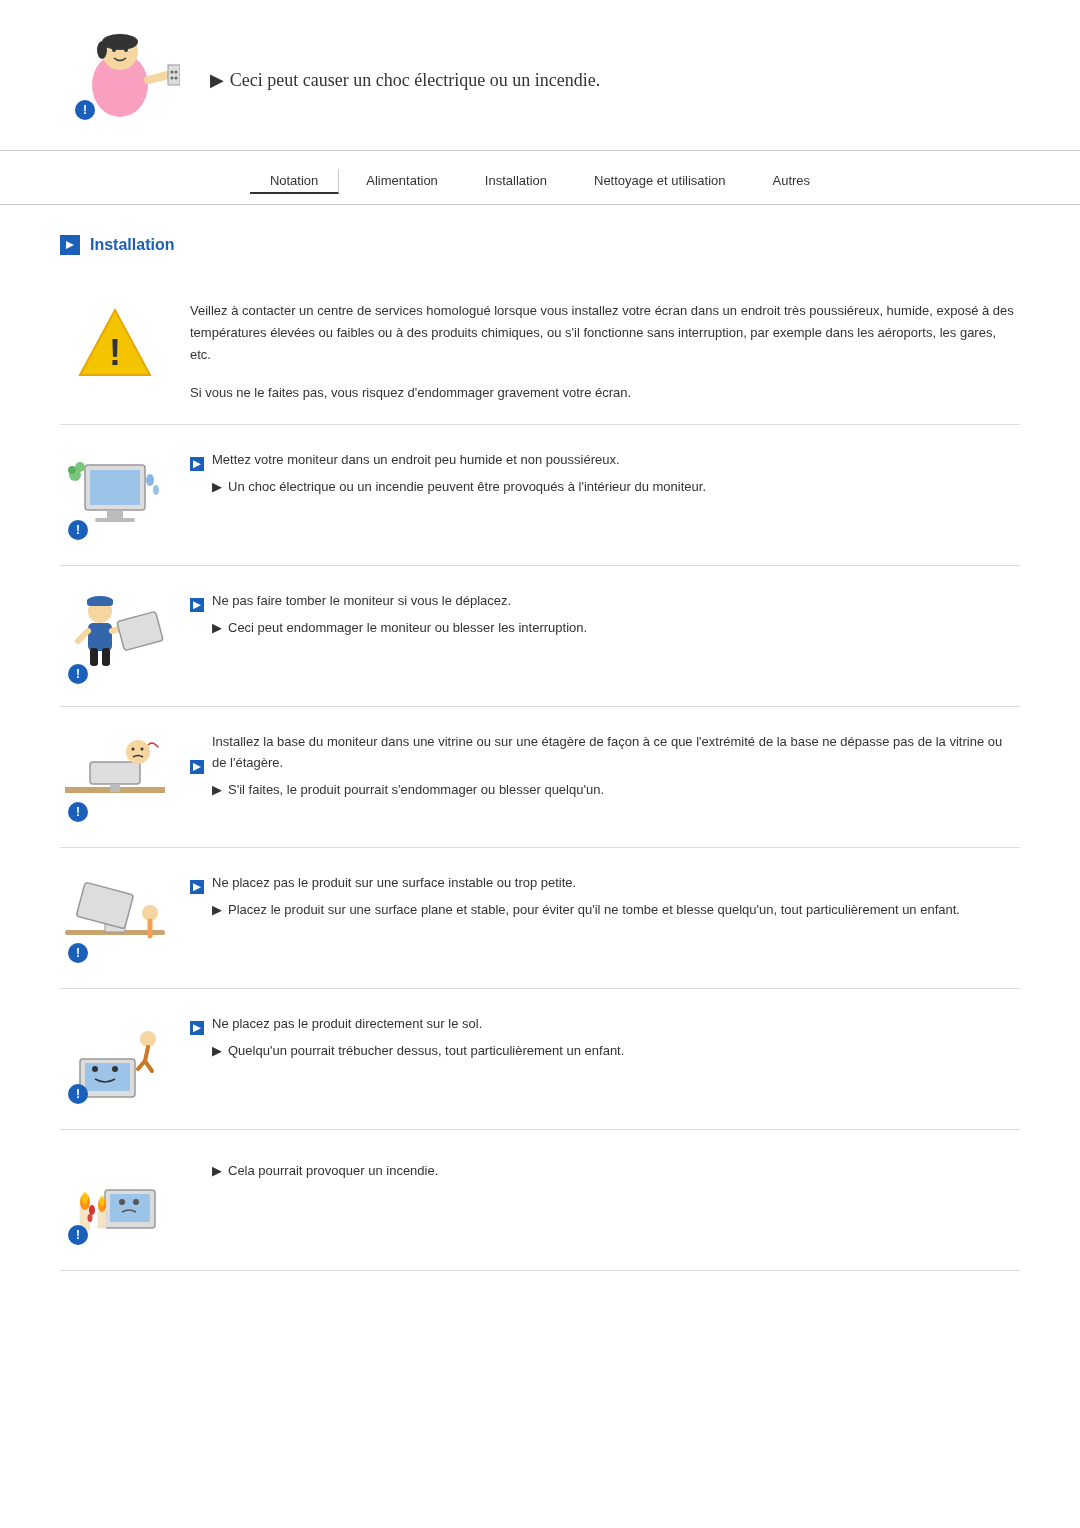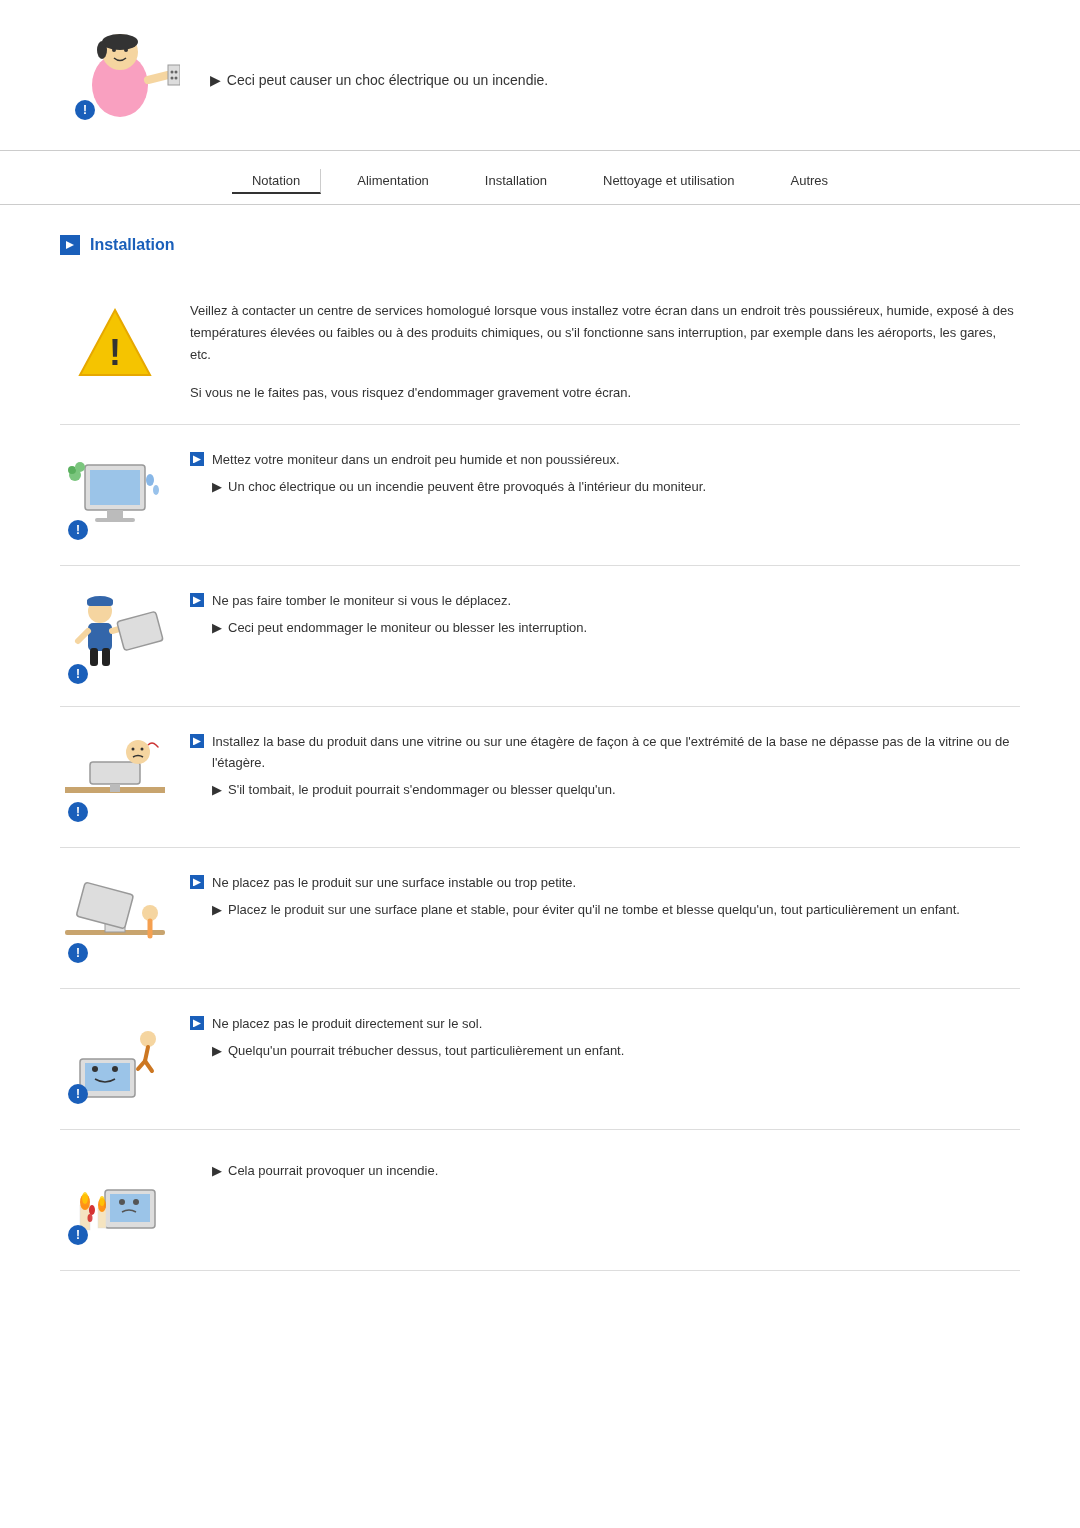--- a/index.html
+++ b/index.html
@@ -19,36 +19,37 @@
       padding: 30px 60px 20px 60px;
       border-bottom: 1px solid #ccc;
     }
     .top-illustration {
       width: 120px;
       height: 100px;
       flex-shrink: 0;
       margin-right: 30px;
     }
     .top-text {
-      font-size: 14px;
+      font-size: 18px;
       color: #333;
       line-height: 1.6;
+      font-family: Liberation Serif, serif;
     }
     .bullet-arrow {
       color: #333;
       margin-right: 6px;
     }
 
     
     .nav-tabs {
       display: flex;
       justify-content: center;
       align-items: center;
       padding: 18px 0 10px 0;
-      gap: 16px;
+      gap: 7px;
       border-bottom: 1px solid #ccc;
     }
     .nav-tab {
       font-size: 13px;
       color: #333;
       padding: 4px 20px;
       cursor: pointer;
       text-decoration: none;
       border-bottom: 2px solid transparent;
     }
@@ -109,21 +110,21 @@
       justify-content: center;
     }
     .content-block-text {
       flex: 1;
       padding-top: 5px;
     }
 
     
     .main-bullet {
       display: flex;
-      align-items: flex-start;
+      align-items: flex-end;
       margin-bottom: 6px;
       font-size: 13px;
       line-height: 1.6;
     }
     .main-bullet-icon {
       width: 14px;
       height: 14px;
       background: #1a5fba;
       display: inline-flex;
       align-items: center;
@@ -313,25 +314,25 @@
 
         <circle cx="18" cy="85" r="10" fill="#1a5fba"></circle>
         <text x="18" y="89" text-anchor="middle" fill="white" font-size="12" font-weight="bold">!</text>
       </svg>
     </div>
     <div class="content-block-text">
       <div class="main-bullet">
         <div class="main-bullet-icon">
             <div class="main-bullet-icon-inner"></div>
           </div>
-        <span>Installez la base du produit dans une vitrine ou sur une étagère de façon à ce que l'extrémité de la base ne dépasse pas de la vitrine ou de l'étagère.</span>
-      </div>
-      <div class="sub-bullet">
-        <span class="sub-bullet-arrow">▶</span>
-        <span>S'il tombait, le produit pourrait s'endommager ou blesser quelqu'un.</span>
+        <span>Installez la base du moniteur dans une vitrine ou sur une étagère de façon à ce que l'extrémité de la base ne dépasse pas de la vitrine ou de l'étagère.</span>
+      </div>
+      <div class="sub-bullet">
+        <span class="sub-bullet-arrow">▶</span>
+        <span>S'il faites, le produit pourrait s'endommager ou blesser quelqu'un.</span>
       </div>
     </div>
   </div>
 
   <div class="content-block">
     <div class="content-block-illustration">
       <svg viewBox="0 0 110 100" width="110" height="100" xmlns="http://www.w3.org/2000/svg">
 
         <rect x="5" y="62" width="100" height="5" fill="#c8a46e" rx="2"></rect>
 

